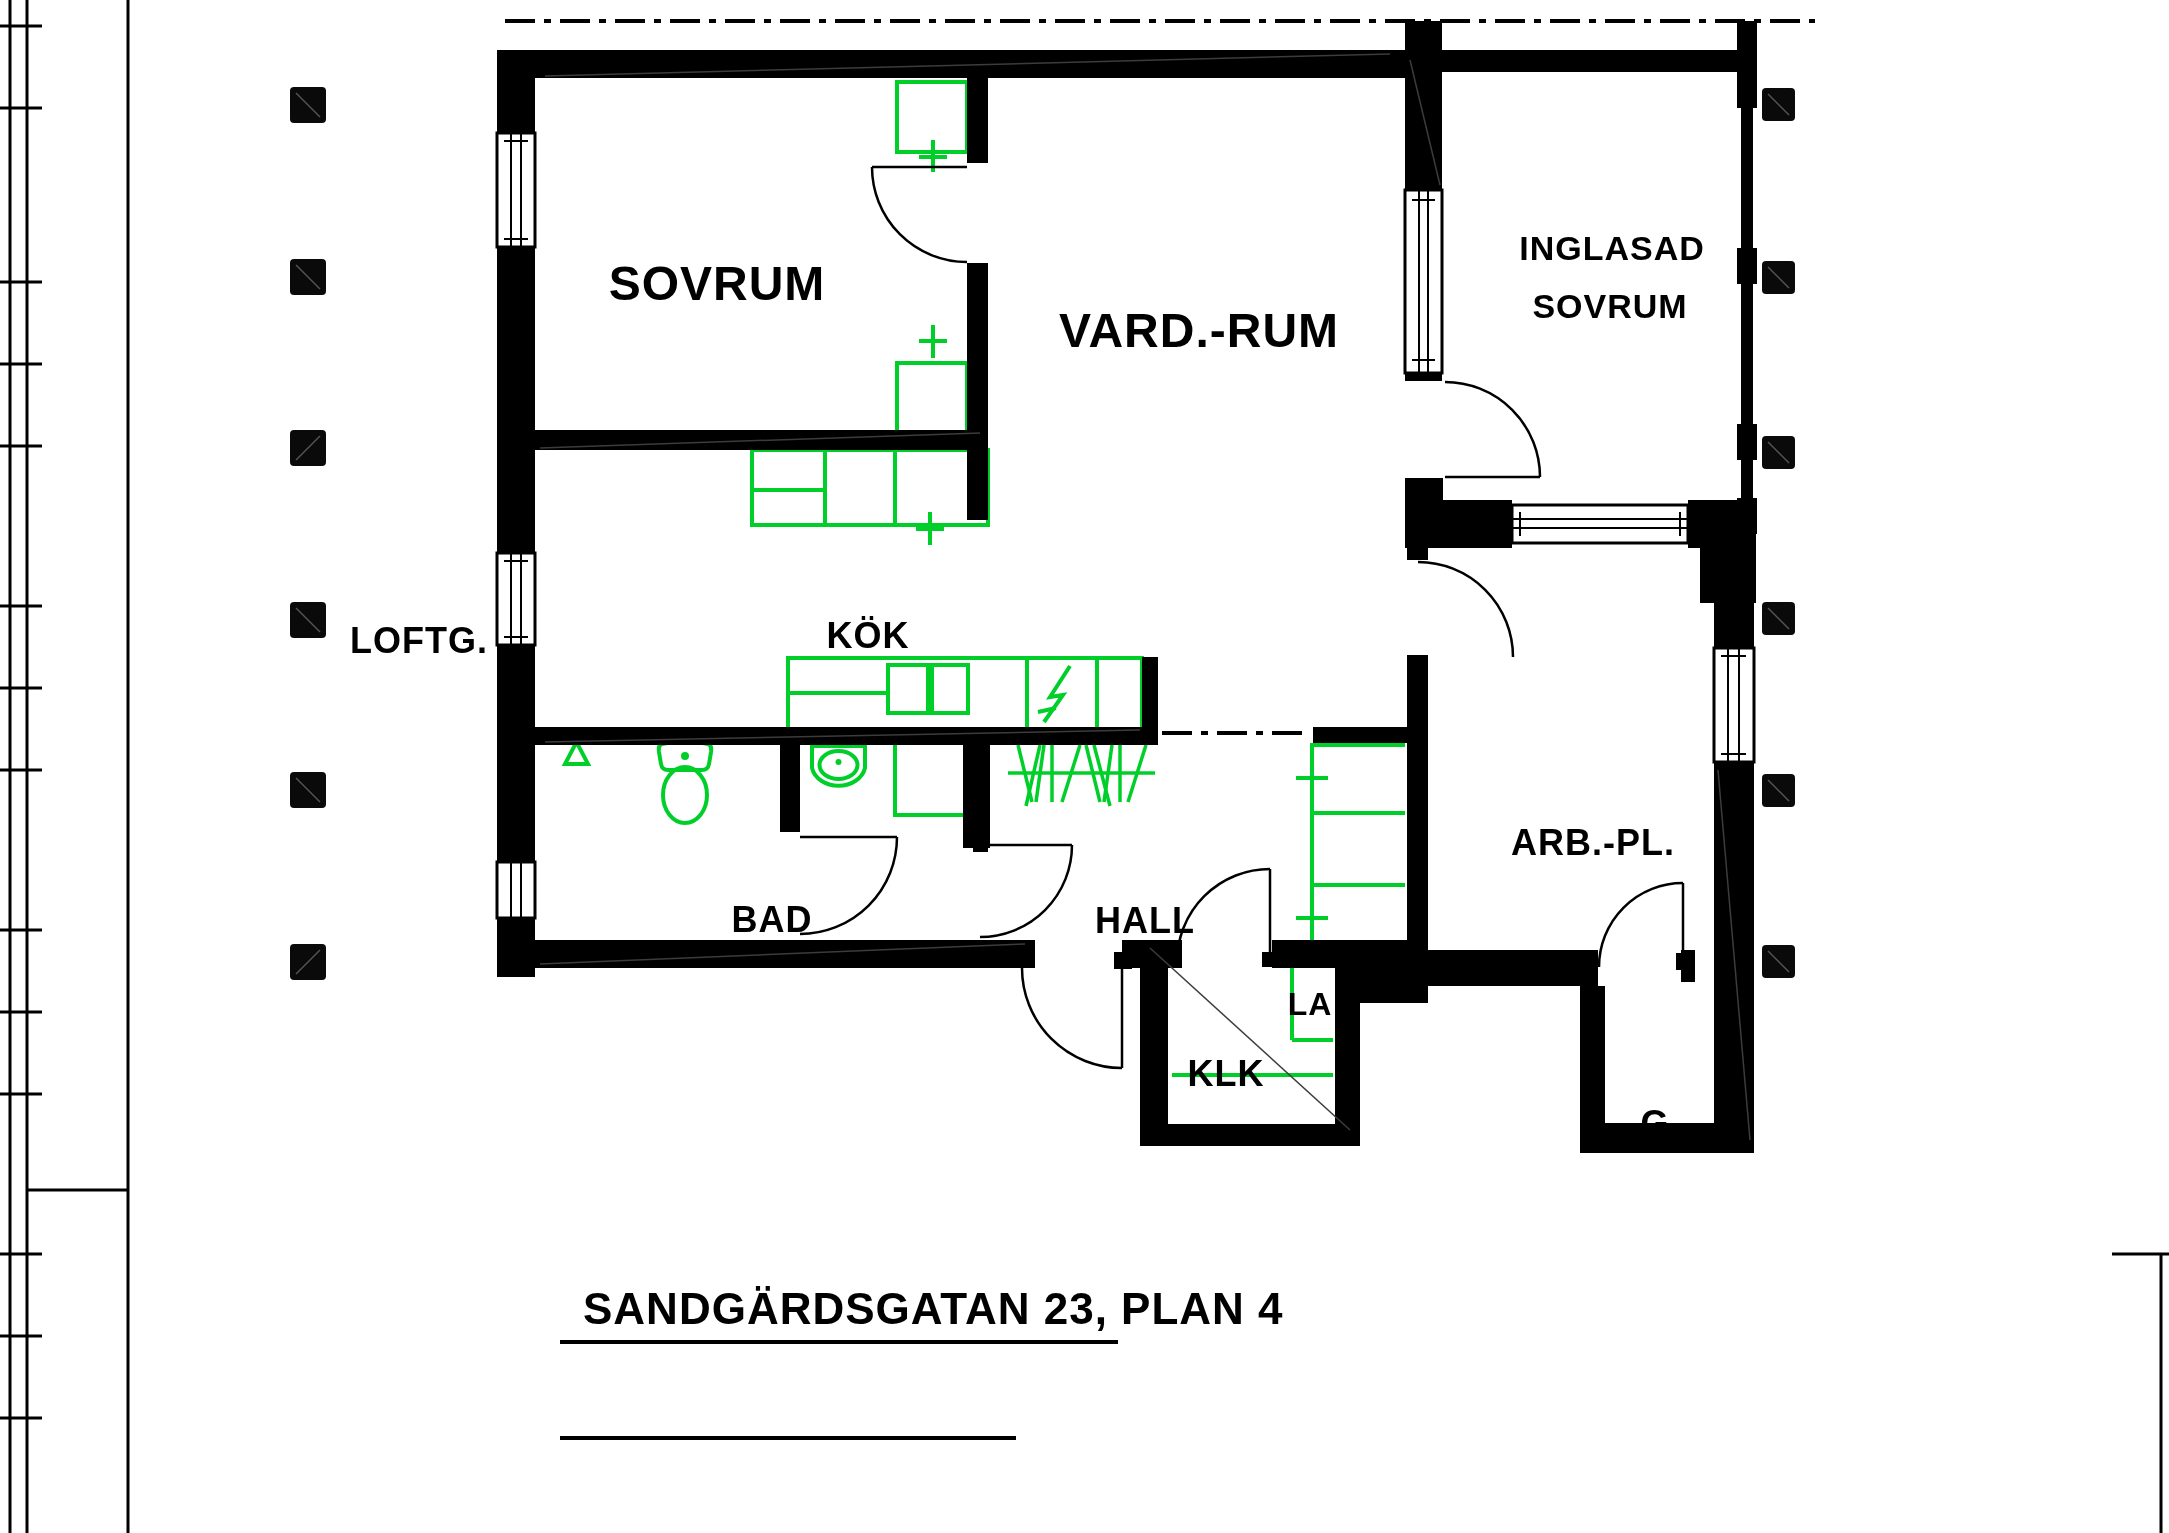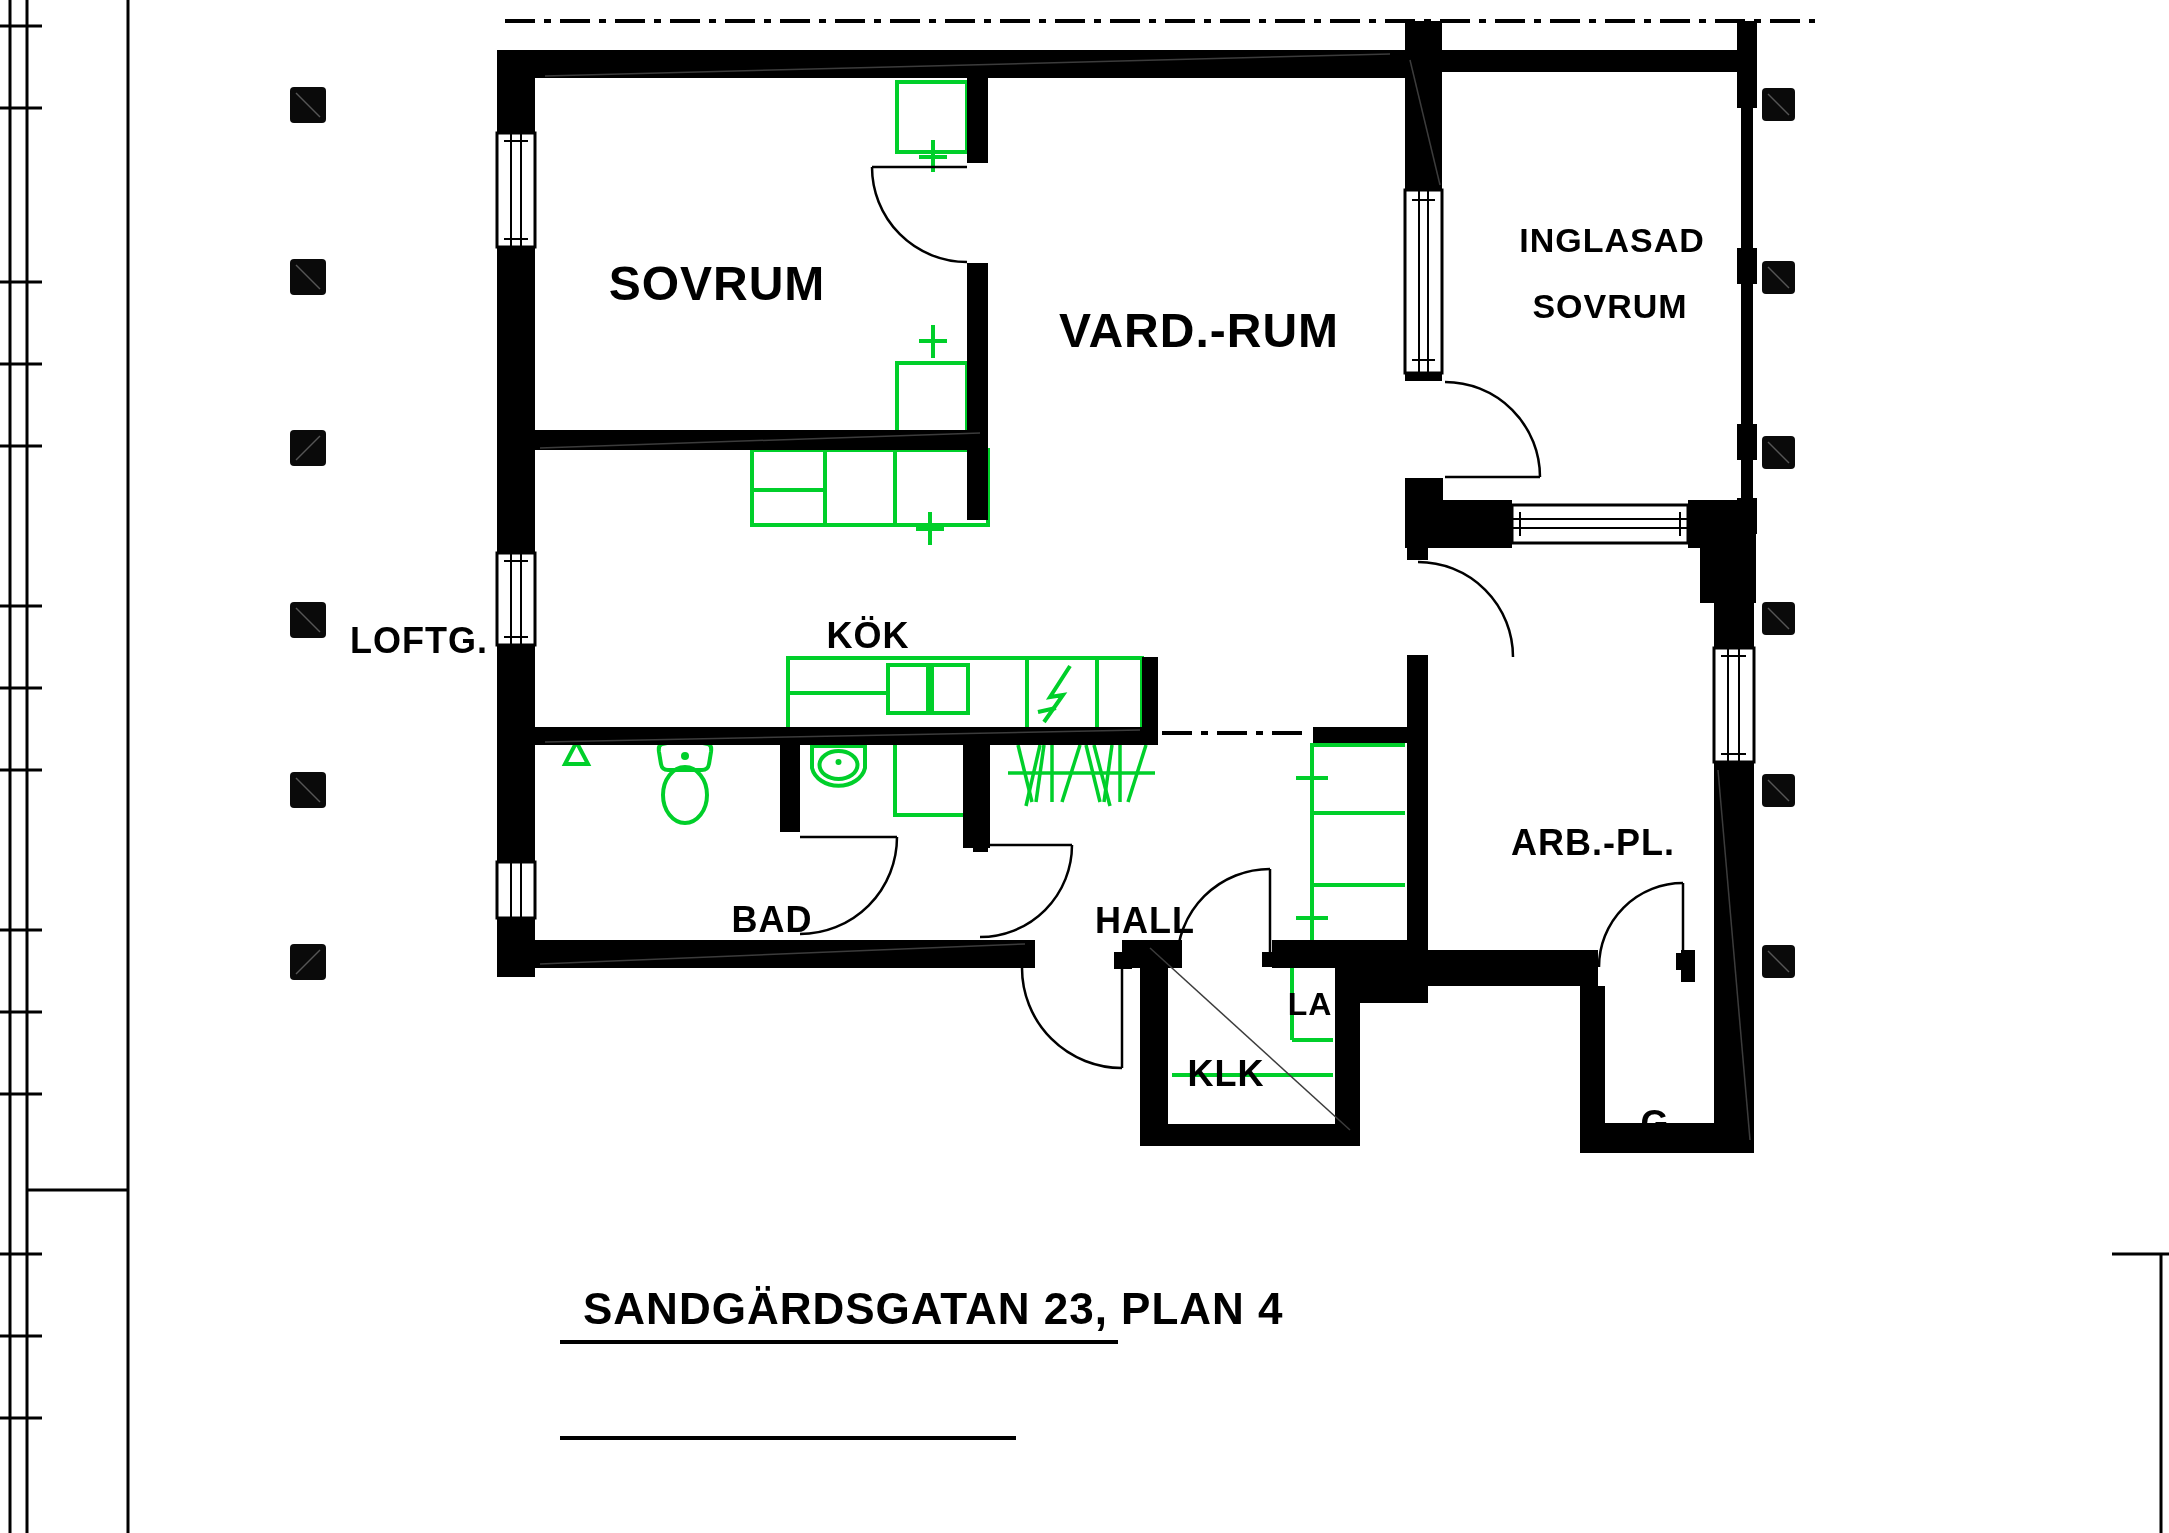--- a/index.html
+++ b/index.html
@@ -308,21 +308,21 @@
       <line x1="1768" y1="442" x2="1789" y2="463"></line>
           <line x1="1768" y1="608" x2="1789" y2="629"></line>
       <line x1="1768" y1="780" x2="1789" y2="801"></line>
           <line x1="1768" y1="951" x2="1789" y2="972"></line>
     </g>
   </g>
 </svg>
 
   <div class="room-label fs38" style="left:717px;top:283px">SOVRUM</div>
   <div class="room-label fs38" style="left:1199px;top:330px">VARD.-RUM</div>
-  <div class="room-label fs34" style="left:1612px;top:240px">INGLASAD</div>
+  <div class="room-label fs34" style="left:1612px;top:248px">INGLASAD</div>
   <div class="room-label fs34" style="left:1610px;top:306px">SOVRUM</div>
   <div class="room-label fs36" style="left:419px;top:597px">LOFTG.</div>
   <div class="room-label fs36" style="left:868px;top:592px">KÖK</div>
   <div class="room-label fs36" style="left:772px;top:876px">BAD</div>
   <div class="room-label fs36" style="left:1145px;top:877px">HALL</div>
   <div class="room-label fs36" style="left:1226px;top:1030px">KLK</div>
   <div class="room-label fs32" style="left:1310px;top:1004px">LA</div>
   <div class="room-label fs36" style="left:1593px;top:799px">ARB.-PL.</div>
   <div class="room-label fs36" style="left:1655px;top:1080px">G</div>
 

